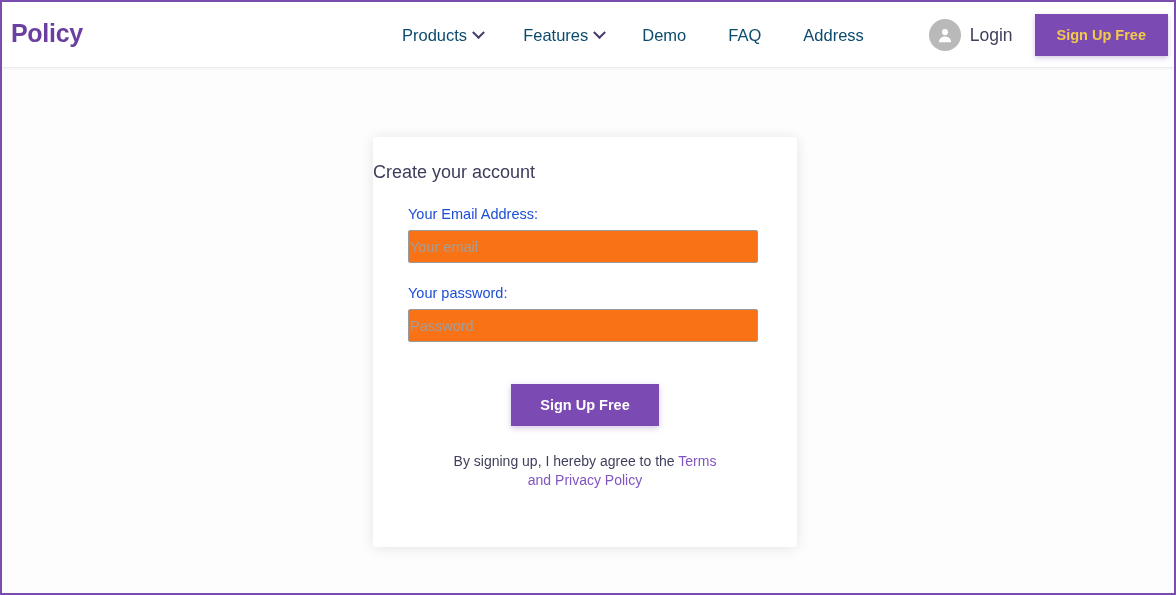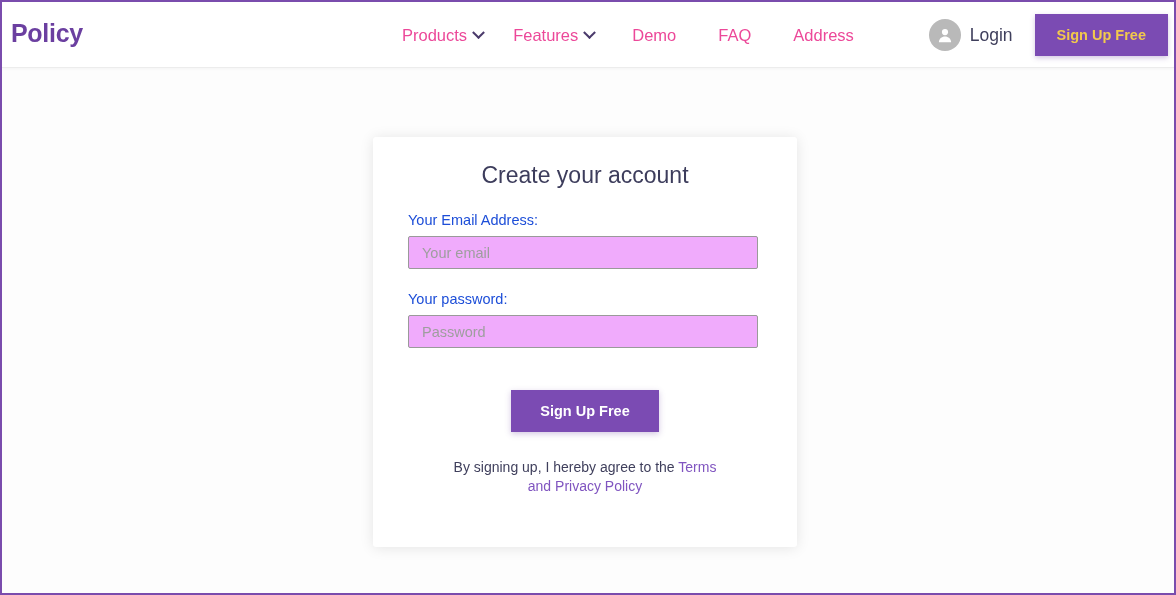--- a/index.html
+++ b/index.html
@@ -57,26 +57,26 @@
     top: 0;
     height: 66px;
     display: flex;
     align-items: center;
   }
   .nav-item {
     display: flex;
     align-items: center;
     gap: 7px;
     font-size: 16.5px;
-    color: #ec4899;
+    color: #0c4a6e;
     cursor: pointer;
     white-space: nowrap;
   }
   .nav-item + .nav-item { margin-left: 44px; }
-  .nav-item:nth-child(2) { margin-left: 30px; }
+  .nav-item:nth-child(2) { margin-left: 40px; }
   .nav-item:nth-child(3) { margin-left: 38px; }
   .nav-item:nth-child(4) { margin-left: 42px; }
   .nav-item:nth-child(5) { margin-left: 42px; }
   .chevron {
     display: inline-block;
     width: 9px;
     height: 9px;
     border-right: 2px solid #4a3a6b;
     border-bottom: 2px solid #4a3a6b;
     transform: rotate(45deg) translate(-2px,-2px);
@@ -138,22 +138,22 @@
     left: 371px;
     top: 69px;
     width: 424px;
     height: 410px;
     background: #ffffff;
     border-radius: 3px;
     box-shadow: 0 1px 14px rgba(0,0,0,0.10);
   }
 
   .card-title {
-    text-align: center;
-    font-size: 23px;
+    text-align: left;
+    font-size: 18px;
     color: #3d3d5c;
     margin: 0;
     padding-top: 25px;
     font-weight: normal;
   }
 
   .form-area {
     padding: 0 35px;
     margin-top: 23px;
   }
@@ -161,25 +161,25 @@
     font-size: 14.5px;
     color: #1d4ed8;
     margin-bottom: 8px;
   }
   .field-input {
     display: block;
     width: 350px;
     height: 33px;
     border: 1px solid #9a9a9a;
     border-radius: 2px;
-    padding: 0 13px;
+    padding: 0 1px;
     font-size: 14.5px;
     color: #333;
     font-family: "Liberation Sans", sans-serif;
-    background: #f0abfc;
+    background: #f97316;
     outline: none;
   }
   .field-input::placeholder { color: #9e9e9e; }
   .field-group + .field-group { margin-top: 22px; }
 
   .btn-row {
     text-align: center;
     margin-top: 42px;
   }
   .btn-submit {

